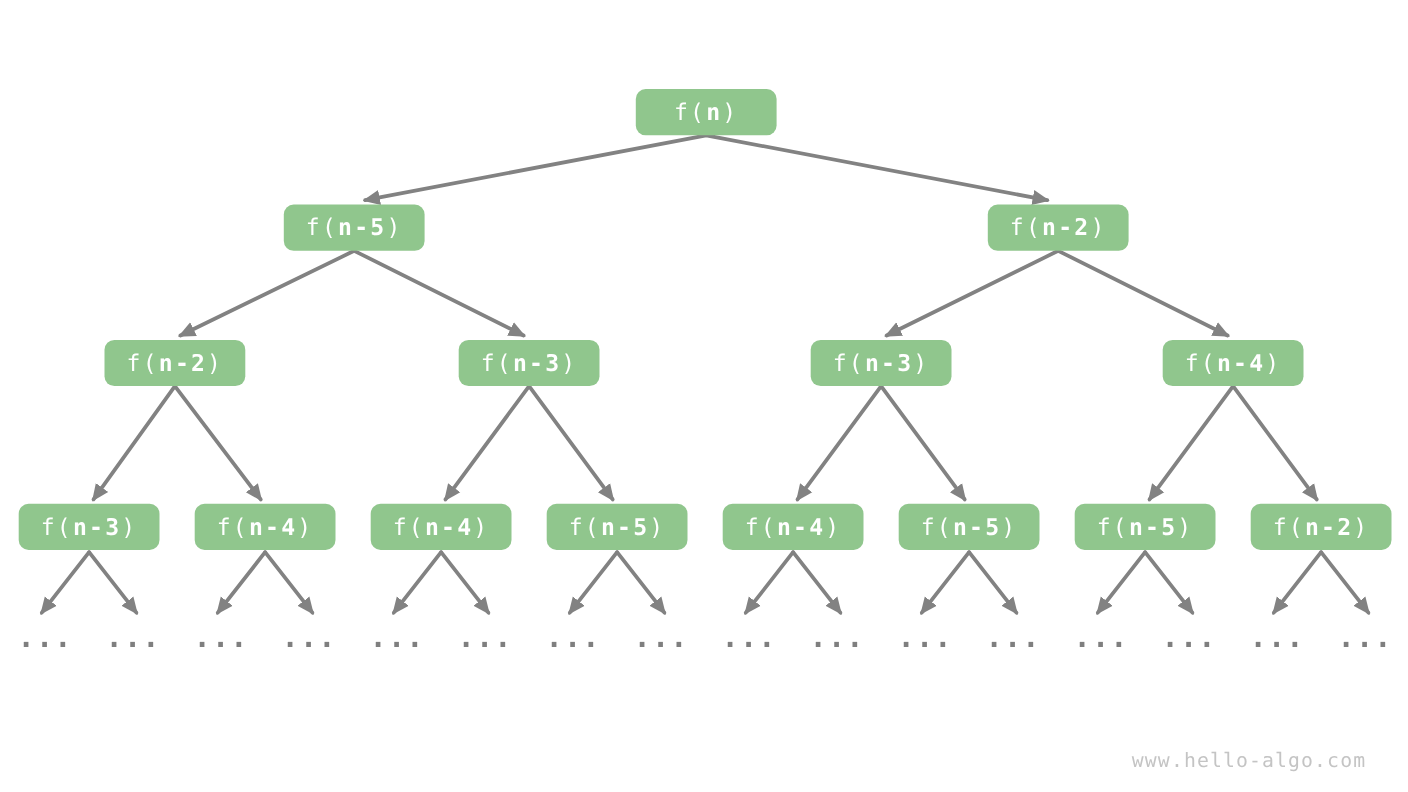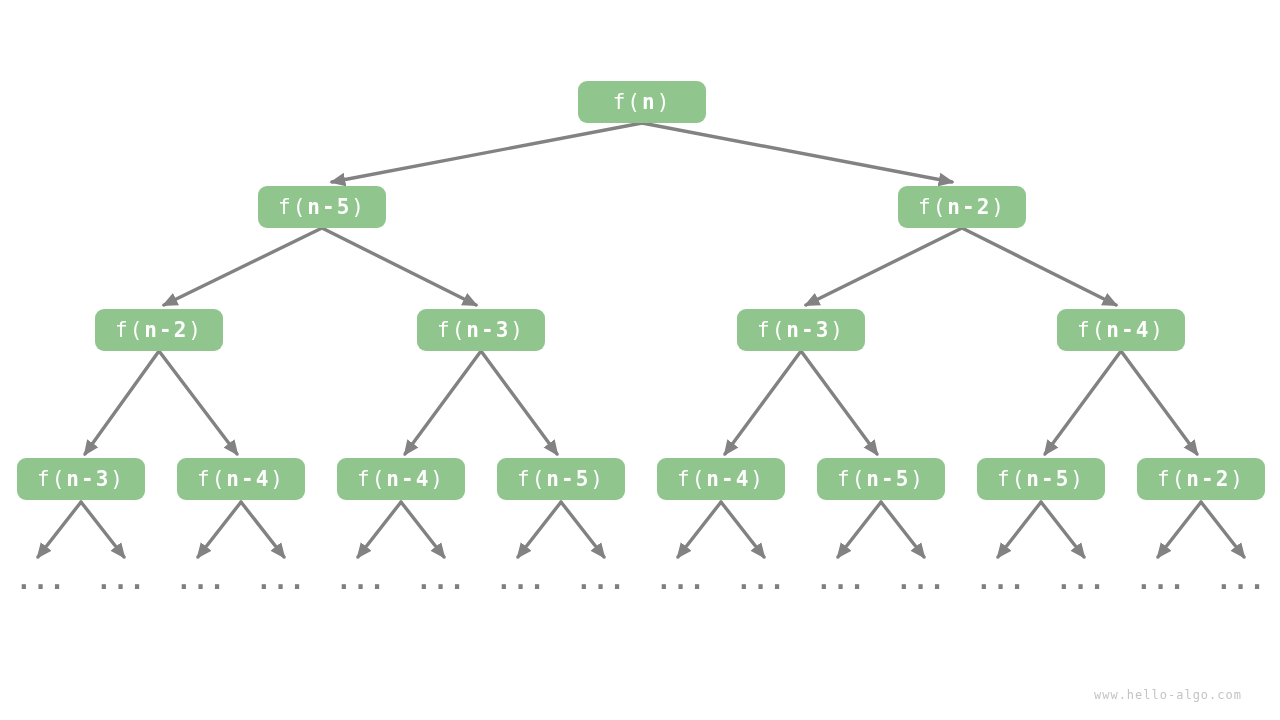--- a/index.html
+++ b/index.html
@@ -42,21 +42,21 @@
     color: #7f7f7f;
     font-weight: bold;
     font-size: 26px;
     letter-spacing: 1px;
   }
   .watermark {
     position: absolute;
     right: 38px;
     bottom: 18px;
     color: #c4c4c4;
-    font-size: 12px;
+    font-size: 18px;
     letter-spacing: 1px;
   }
 </style>
 </head>
 <body>
 
 <div class="stage">
 
   <svg class="edges" width="1280" height="720" viewBox="0 0 1280 720" xmlns="http://www.w3.org/2000/svg">
     <defs>

